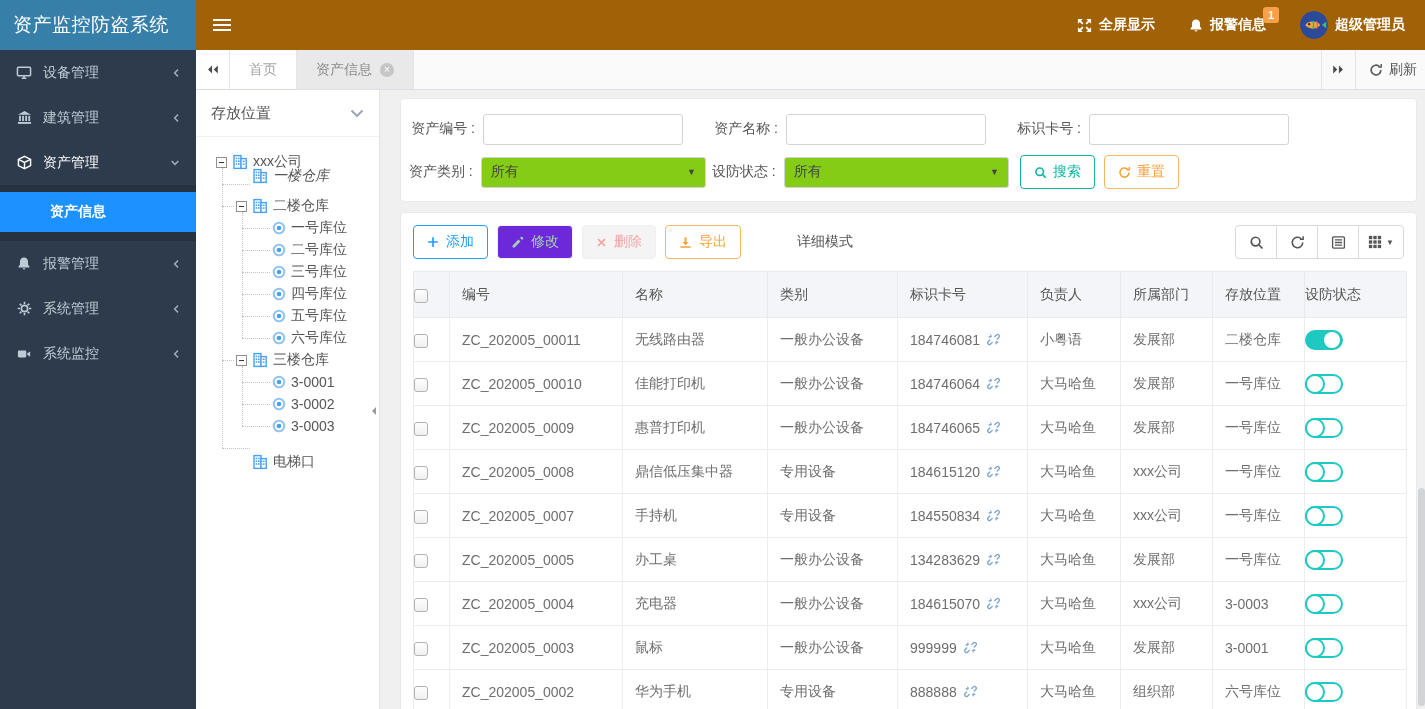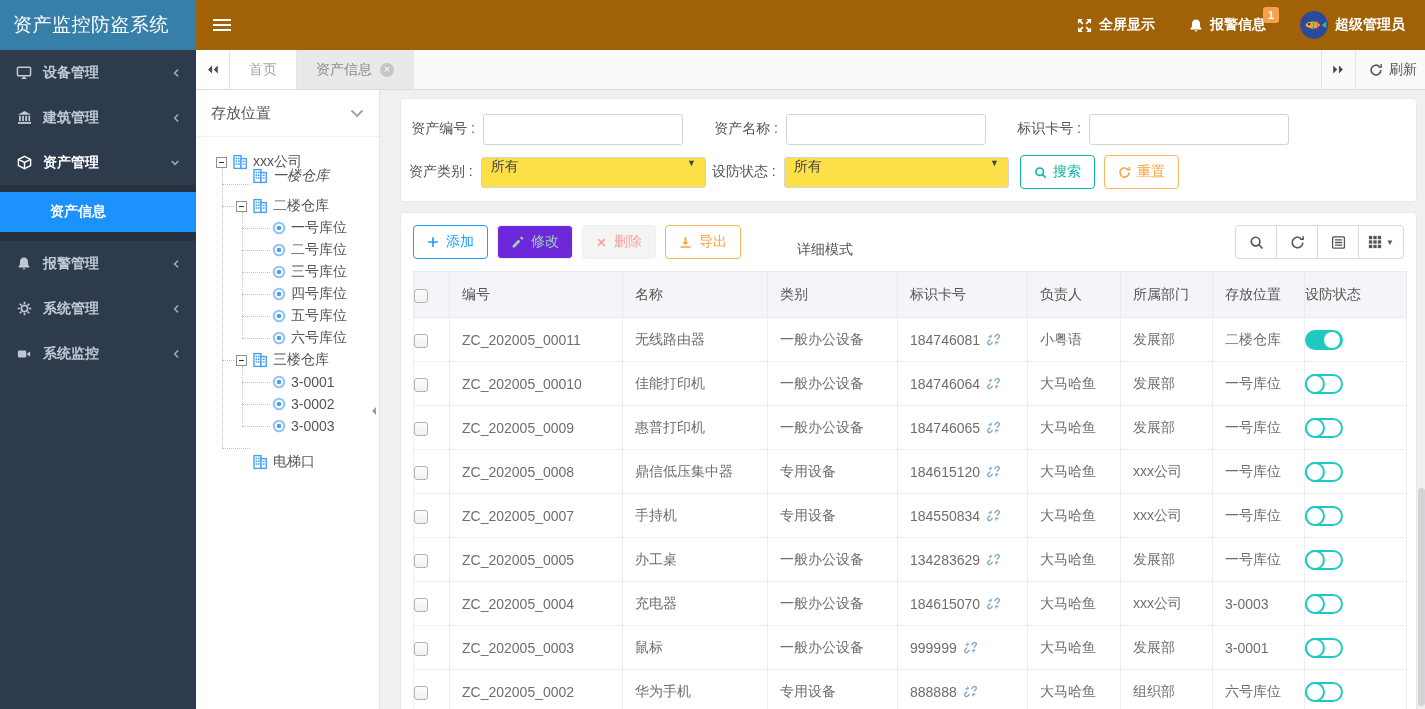--- a/index.html
+++ b/index.html
@@ -15,21 +15,21 @@
   .burger::before,.burger::after { content:""; position:absolute; left:0; width:18px; height:2px; background:#fff; }
   .burger::before { top:-5px; } .burger::after { top:5px; }
   .nav-right { margin-left:auto; display:flex; align-items:center; gap:34px; }
   .nav-item { display:flex; align-items:center; gap:7px; font-weight:700; font-size:14px; cursor:pointer; position:relative; }
   .nav-item .nv-icon { color:#fff; }
   .badge { position:absolute; top:-9px; right:-13px; background:#f9a04b; color:#fff; font-size:11px; font-weight:700; min-width:16px; height:16px; line-height:16px; text-align:center; border-radius:3px; padding:0 2px; }
   .avatar { width:28px; height:28px; border-radius:50%; overflow:hidden; }
 
   
   .sidebar { position:absolute; top:50px; left:0; bottom:0; width:196px; background:#2e3b4c; z-index:20; }
-  .menu-item { height:45px; display:flex; align-items:center; gap:10px; padding:0 15px; color:#becad5; font-weight:700; font-size:14px; cursor:pointer; }
+  .menu-item { height:45px; display:flex; align-items:center; gap:10px; padding:0 15px; color:#becad5; font-weight:400; font-size:14px; cursor:pointer; }
   .menu-item .mi-icon { width:18px; display:flex; justify-content:center; }
   .menu-item .chev { margin-left:auto; color:#9fadba; }
   .menu-item.open { color:#fff; }
   .submenu { background:#273240; padding:7px 0 9px; }
   .submenu-item { height:40px; display:flex; align-items:center; padding-left:50px; background:#1b92ff; color:#fff; font-weight:700; font-size:14px; cursor:pointer; }
 
   
   .tabbar { position:absolute; top:50px; left:196px; right:0; height:40px; background:#fafafa; border-bottom:1px solid #d9dee4; display:flex; align-items:stretch; z-index:10; }
   .tab-nav { width:34px; display:flex; align-items:center; justify-content:center; background:#fff; border-right:1px solid #e5e5e5; color:#4a4a4a; cursor:pointer; }
   .tab-nav.right { border-right:none; border-left:1px solid #e5e5e5; background:#fafafa; }
@@ -52,29 +52,29 @@
   .dot-v { position:absolute; border-left:1px dotted #c4c4c4; width:0; }
   .tree-handle { position:absolute; right:1px; top:308px; width:10px; height:26px; display:flex; align-items:center; cursor:pointer; }
   .tree-handle i { width:0; height:0; border:4px solid transparent; border-right-color:#9a9a9a; }
 
   
   .search-panel { position:absolute; top:98px; left:400px; width:1017px; height:104px; background:#fff; border:1px solid #e9e9e9; border-radius:4px; padding:14px 0 0 2px; z-index:6; }
   .s-row { display:flex; align-items:center; height:32px; margin-bottom:11px; }
   .s-group { display:flex; align-items:center; width:303px; }
   .s-label { width:80px; text-align:right; color:#555; font-size:14px; padding-right:8px; }
   .s-input { width:200px; height:31px; border:1px solid #d4d4d4; border-radius:3px; padding:0 8px; font-size:14px; color:#333; outline:none; }
-  .s-select { width:232px; height:31px; border:1px solid #d4d4d4; border-radius:3px; display:flex; padding:0 9px; font-size:14px; color:#444; cursor:pointer; background:#fde047; }
+  .s-select { width:232px; height:31px; border:1px solid #d4d4d4; border-radius:3px; display:flex; align-items:center; padding:0 9px; font-size:14px; color:#444; cursor:pointer; background:#84cc16; }
   .s-select .caret { margin-left:auto; font-size:9px; color:#444; }
   .btn { display:inline-flex; align-items:center; gap:6px; height:34px; padding:0 13px; border-radius:4px; font-size:14px; background:#fff; border:1px solid; cursor:pointer; }
   .btn-search { border-color:#0eb5a3; color:#0eb5a3; margin-left:11px; }
   .btn-reset { border-color:#f6b55e; color:#f6a23c; margin-left:9px; }
 
   
   .main-panel { position:absolute; top:212px; left:400px; width:1017px; height:500px; background:#fff; border:1px solid #e9e9e9; border-radius:4px 4px 0 0; padding:12px 12px 0; z-index:6; }
-  .toolbar { display:flex; align-items:flex-end; height:34px; }
+  .toolbar { display:flex; align-items:center; height:34px; }
   .tb-btn { display:inline-flex; align-items:center; gap:7px; height:34px; padding:0 13px; border-radius:4px; font-size:14px; background:#fff; border:1px solid; margin-right:9px; cursor:pointer; }
   .tb-add { border-color:#1e9fff; color:#1e9fff; }
   .tb-edit { border-color:#f0f0f0; background:#6d28d9; color:#9fd4b2; }
   .tb-del { border-color:#f0f0f0; background:#f4f4f4; color:#f5a4a4; }
   .tb-export { border-color:#f6b55e; color:#f6a23c; }
   .mode-label { margin-left:47px; color:#555; font-size:14px; }
   .icon-group { margin-left:auto; display:flex; }
   .ig-btn { min-width:42px; height:34px; border:1px solid #dadada; background:#fff; display:flex; align-items:center; justify-content:center; gap:4px; color:#555; margin-left:-1px; cursor:pointer; }
   .ig-btn:first-child { border-radius:4px 0 0 4px; margin-left:0; }
   .ig-btn:last-child { border-radius:0 4px 4px 0; padding:0 9px; }

